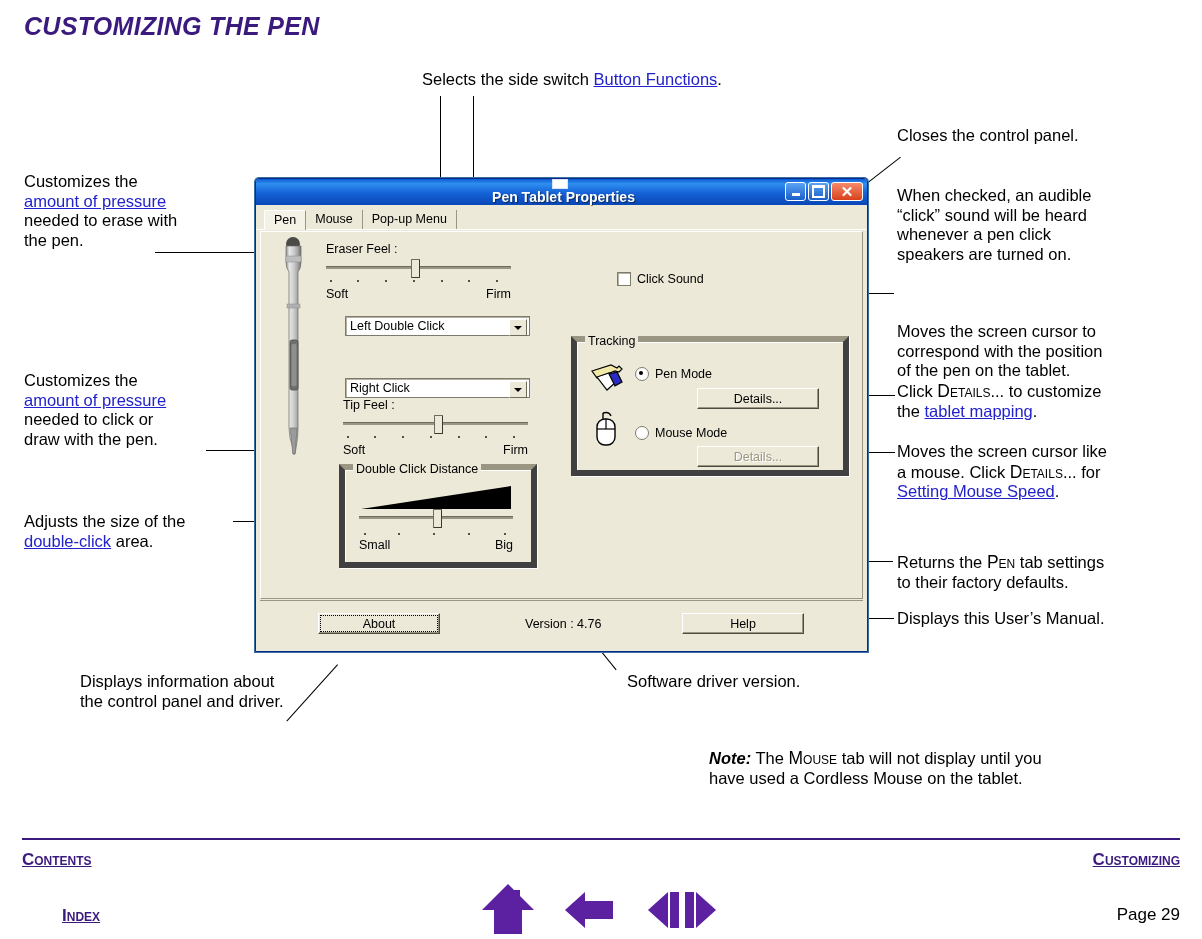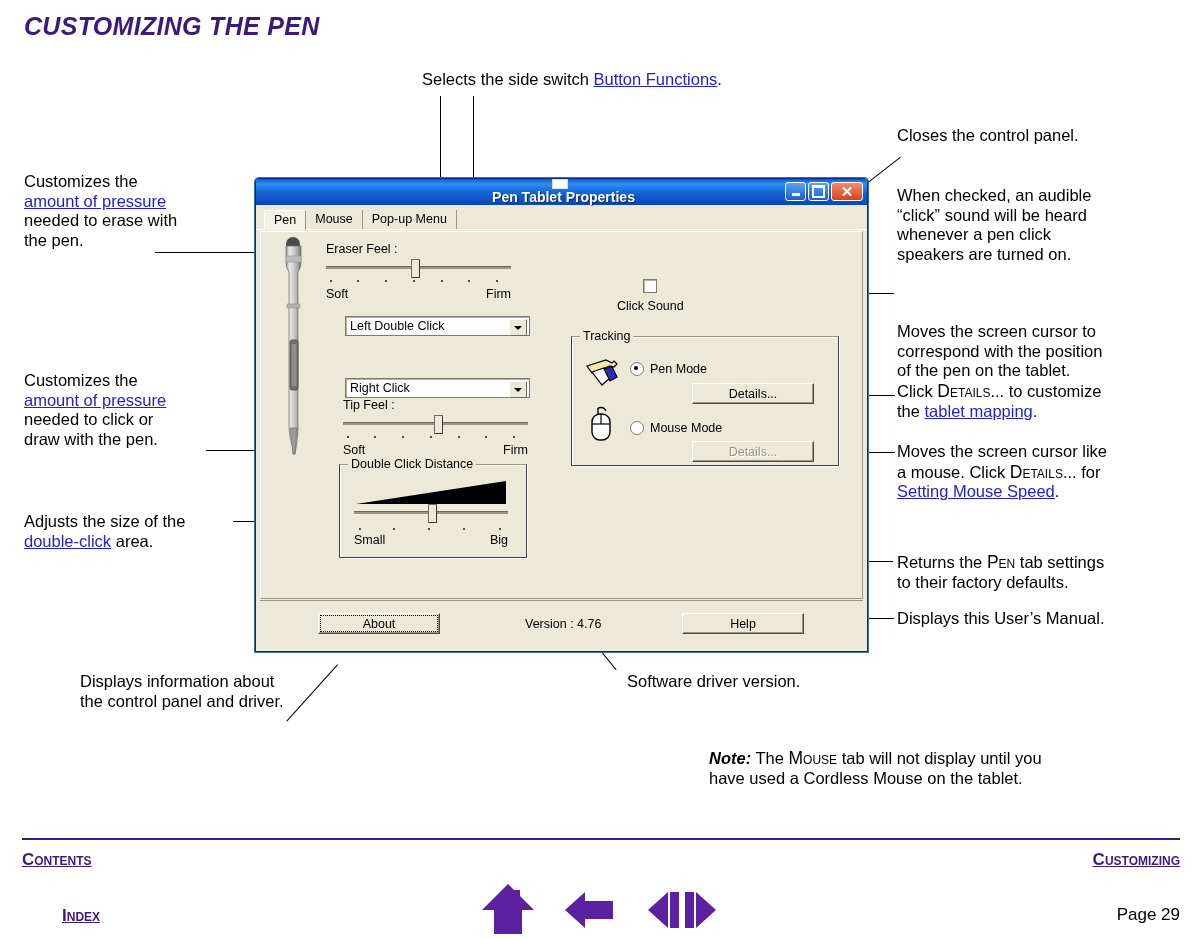--- a/index.html
+++ b/index.html
@@ -187,21 +187,21 @@
     display: flex; align-items: center; justify-content: center;
   }
   .combo .arrow::after {
     content: "";
     border-left: 4px solid transparent;
     border-right: 4px solid transparent;
     border-top: 4px solid #000;
   }
 
   .group {
-    border: 1px solid #404040;
+    border: 6px solid #404040;
     border-top-color: #9b9684;
     box-shadow: 1px 1px 0 #ffffff, inset 1px 1px 0 #ffffff;
     position: absolute;
   }
   .group > .glbl {
     position: absolute;
     top: -8px; left: 8px;
     background: #ece9d8;
     padding: 0 3px;
     font-size: 12.5px;
@@ -456,21 +456,21 @@
           <i style="left:48%"></i>
           <i style="left:71%"></i>
           <i style="left:94%"></i>
       </div>
       <div class="abs" style="left:14px; top:68px; width:154px; display:flex; justify-content:space-between;">
         <span class="endlbl">Small</span>
         <span class="endlbl">Big</span>
       </div>
     </div>
 
-    <div class="abs" style="left:356px; top:47px; display:flex; align-items:center; gap:6px;flex-direction:column;">
+    <div class="abs" style="left:356px; top:40px; display:flex; align-items:center; gap:6px;">
       <span class="chk"></span>
       <span class="lbl">Click Sound</span>
     </div>
 
     <div class="group" style="left:310px; top:104px; width:266px; height:128px;">
       <span class="glbl">Tracking</span>
 
       <svg class="abs" style="left:12px; top:18px;" width="40" height="34" viewBox="0 0 40 34">
         <path d="M3,11 L22,5 L28,8 L30,6 L33,9 L30,12 L26,11 L8,18 Z" fill="#f2e9a8" stroke="#000" stroke-width="1.2"></path>
         <path d="M8,17 L20,13 L27,22 L18,30 Z" fill="#ffffff" stroke="#000" stroke-width="1.2"></path>

